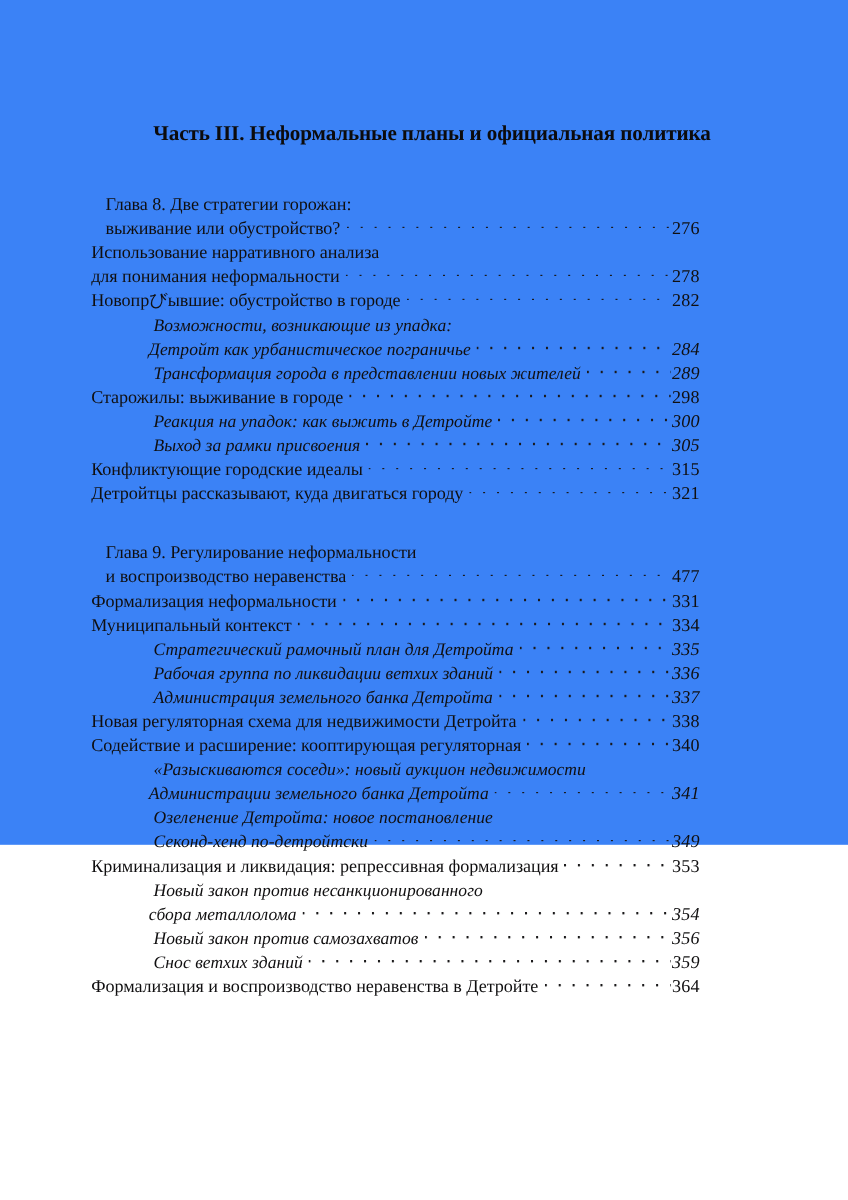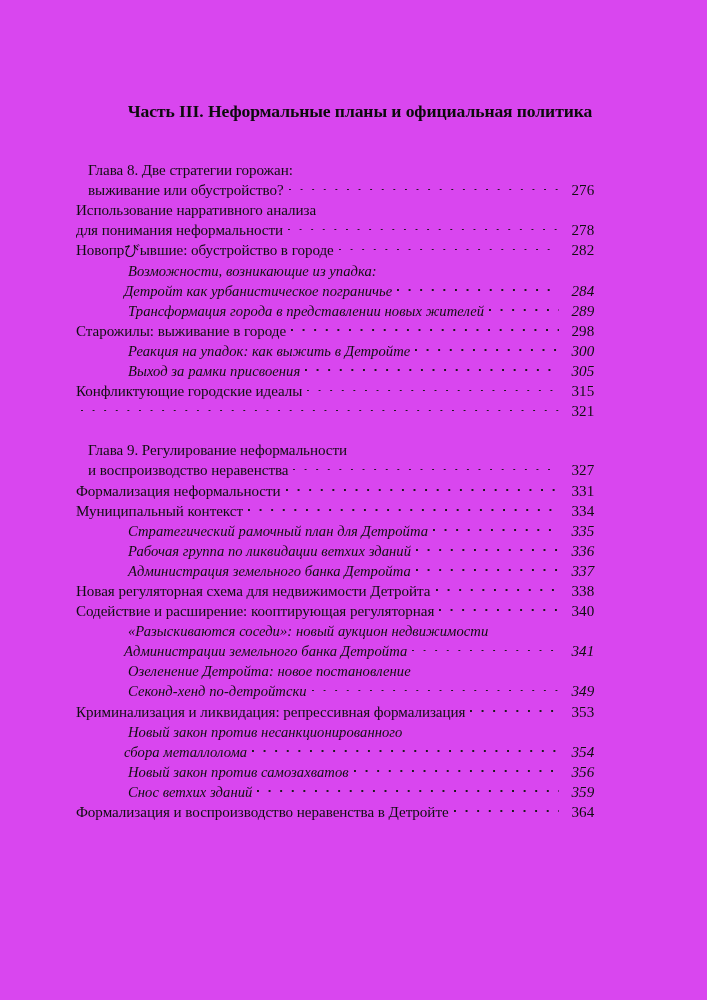--- a/index.html
+++ b/index.html
@@ -15,22 +15,22 @@
     overflow: hidden;
     font-family: "Liberation Serif", "DejaVu Serif", serif;
     color: #100f10;
     -webkit-font-smoothing: antialiased;
   }
 
   .page {
     position: absolute;
     left: 0; top: 0;
     width: 707px;
-    height: 1000px;
-    background: #d946ef;
+    height: 704px;
+    background: #3b82f6;
   }
 
   
   .part-title {
     position: absolute;
     left: 113px;
     top: 100px;
     width: 494px;
     text-align: center;
     font-weight: bold;
@@ -85,40 +85,40 @@
     height: 1.6px;
     background-image: radial-gradient(circle at 1px 50%, #1a191a 0 0.85px, rgba(0,0,0,0) 1.1px);
     background-size: 11.6px 1.6px;
     background-repeat: repeat-x;
   }
   .leader.no-dots::before { display: none; }
 
   .page-num {
     flex: 0 0 auto;
     width: 46px;
-    text-align: center;
+    text-align: left;
     font-size: 15.1px;
     line-height: 20.1px;
     letter-spacing: 0.2px;
     font-variant-numeric: oldstyle-nums;
     font-feature-settings: "onum" 1;
   }
 
   
   .lvl-chapter .line { padding-left: 88px; padding-right: 101px; }
   .lvl-1 .line       { padding-left: 76px; padding-right: 101px; }
   .lvl-2 .line       { padding-left: 128px; padding-right: 101px; font-style: italic; }
 
   
   .lvl-2 .line.cont  { padding-left: 124px; }
 
   .lvl-2 .title-txt { font-size: 14.6px; letter-spacing: 0.05px; }
 
   
-  .gap-before { margin-top: 19px; }
+  .gap-before { margin-top: 29px; }
 
   .no-num .page-num { visibility: hidden; }
 </style>
 </head>
 <body>
 
 <div class="page">
 
   <div class="part-title">Часть III. Неформальные планы и официальная политика</div>
 
@@ -196,34 +196,35 @@
       </div>
       <div class="entry lvl-1">
         <div class="line">
           <span class="title-txt">Конфликтующие городские идеалы</span>
           <span class="leader"></span>
           <span class="page-num">315</span>
         </div>
       </div>
       <div class="entry lvl-1">
         <div class="line">
+          <span class="title-txt">Детройтцы рассказывают, куда двигаться городу</span>
           <span class="leader"></span>
           <span class="page-num">321</span>
         </div>
       </div>
       <div class="entry lvl-chapter gap-before">
         <div class="line no-num">
           <span class="title-txt">Глава 9. Регулирование неформальности</span>
           <span class="leader no-dots"></span>
           <span class="page-num"></span>
         </div>
         <div class="line cont">
           <span class="title-txt">и воспроизводство неравенства</span>
           <span class="leader"></span>
-          <span class="page-num">327</span>
+          <span class="page-num">477</span>
         </div>
       </div>
       <div class="entry lvl-1">
         <div class="line">
           <span class="title-txt">Формализация неформальности</span>
           <span class="leader"></span>
           <span class="page-num">331</span>
         </div>
       </div>
       <div class="entry lvl-1">

